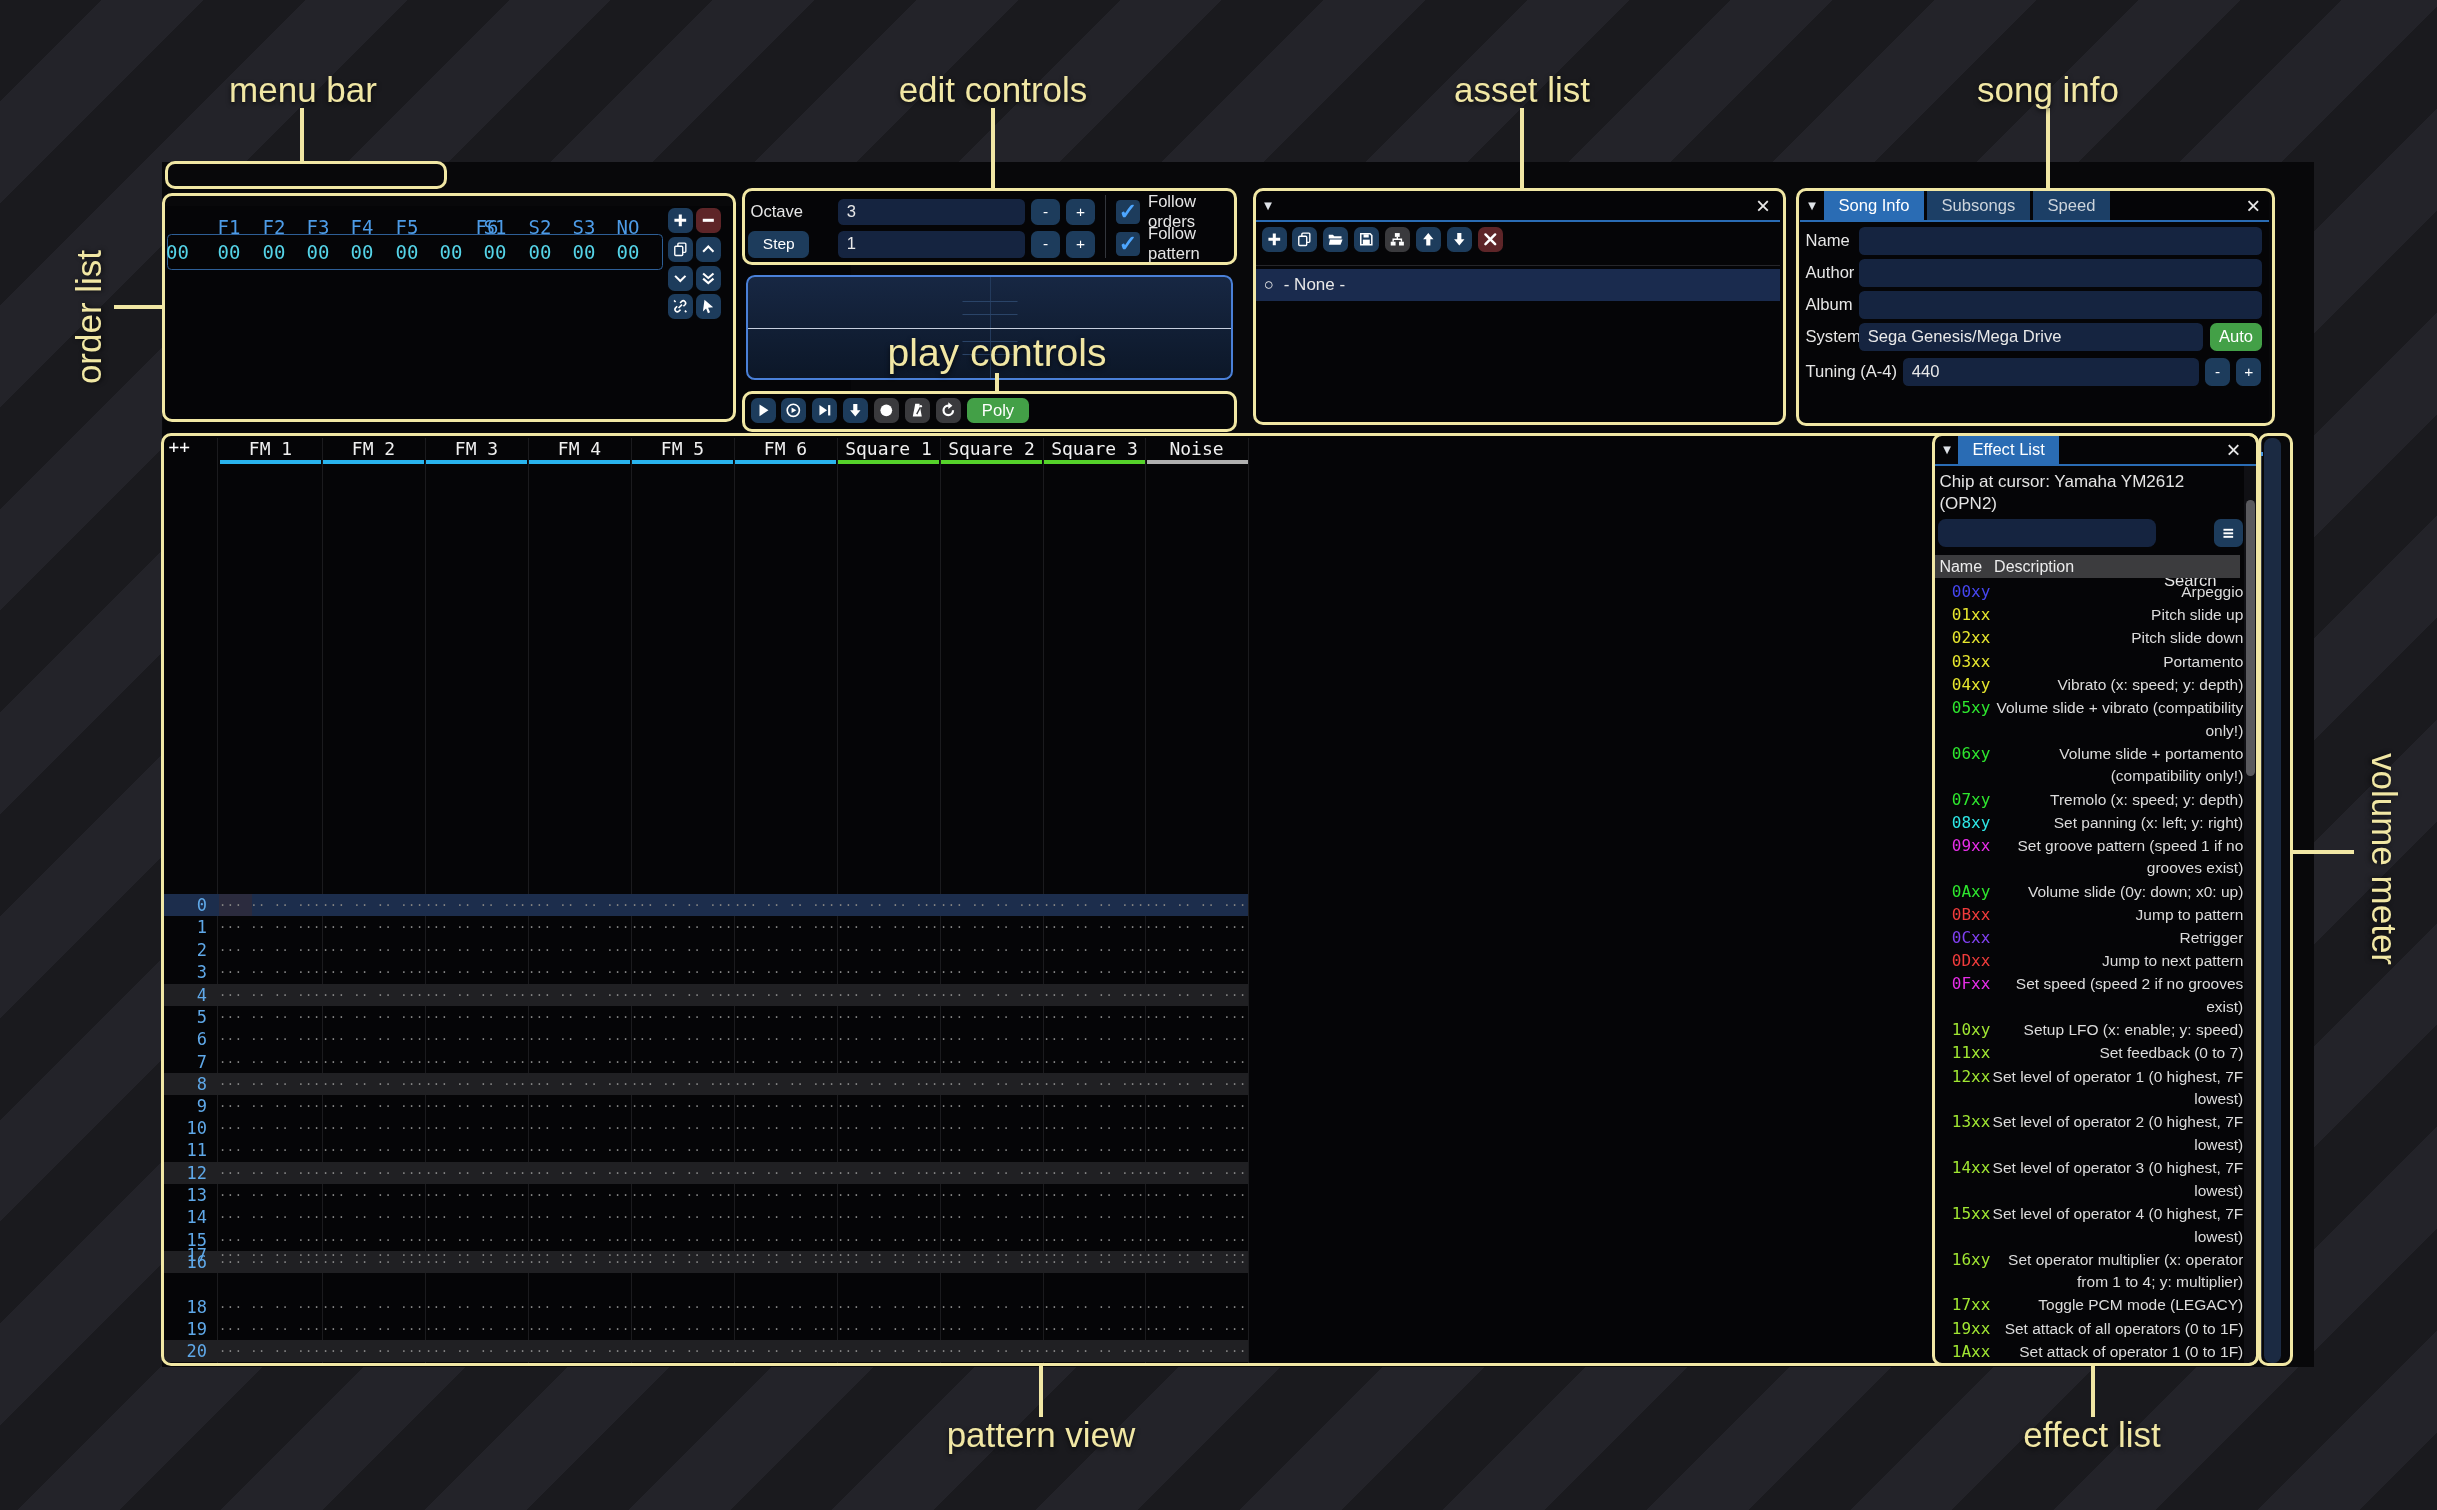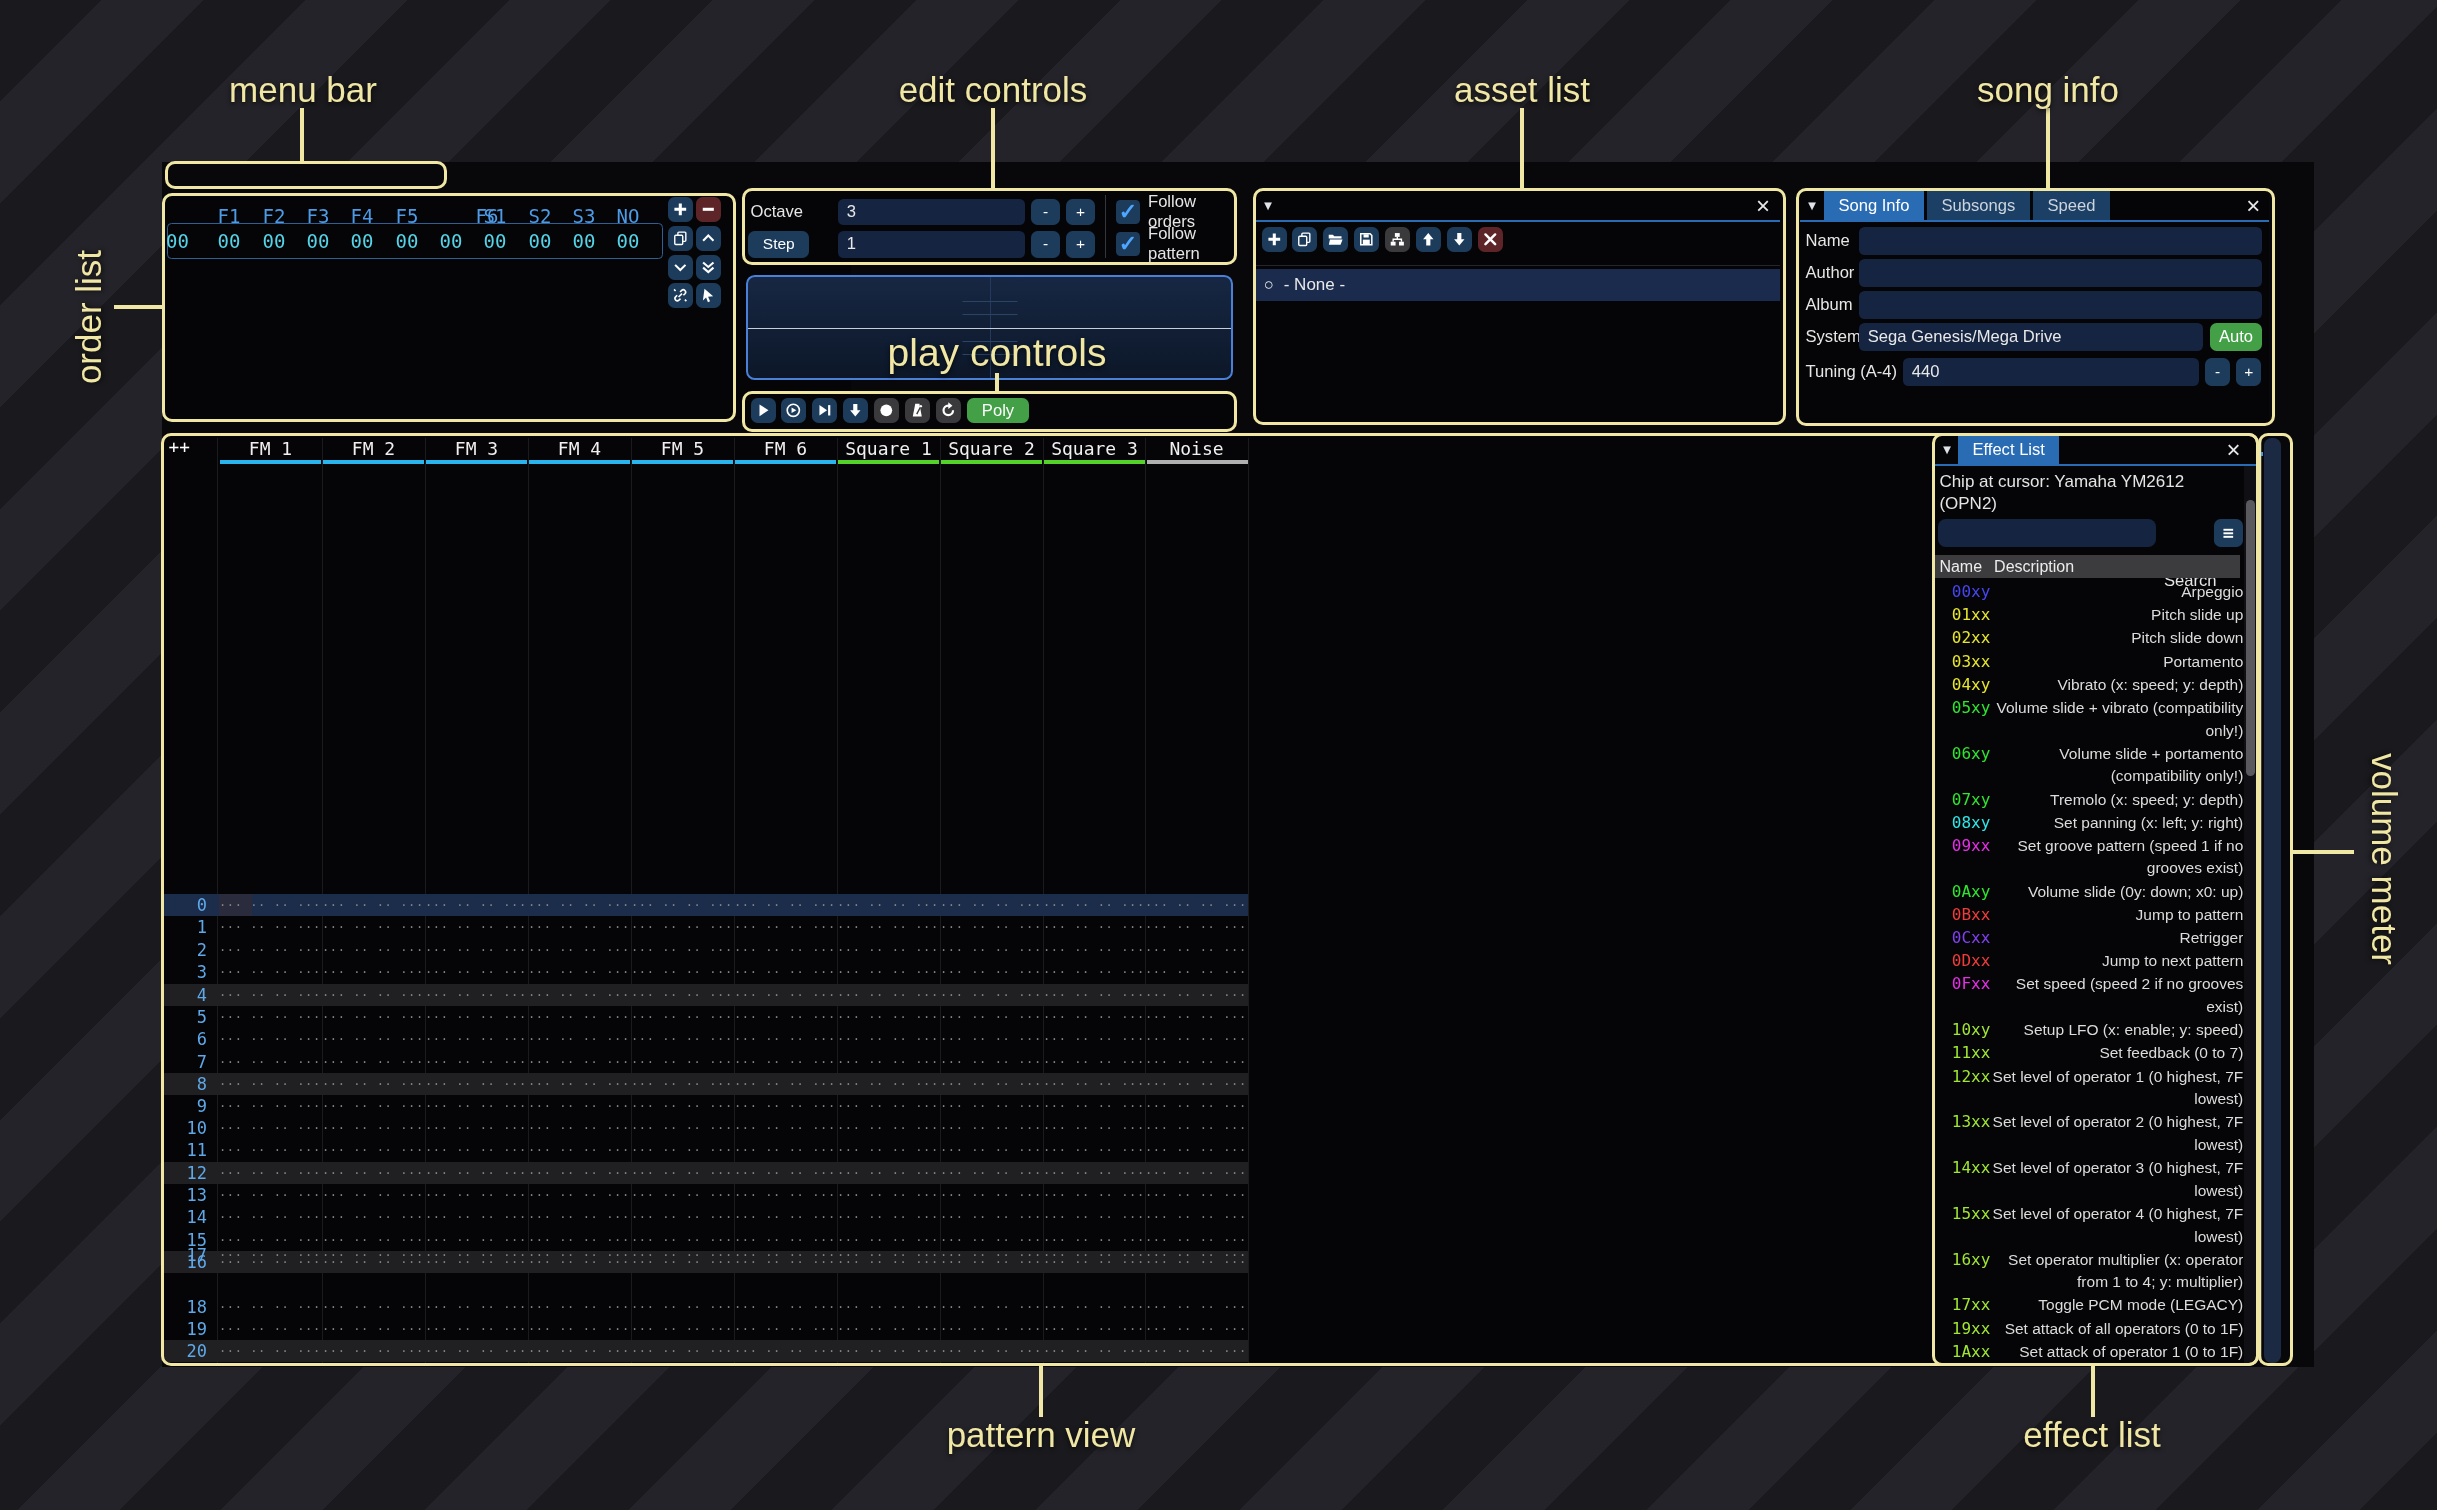--- a/index.html
+++ b/index.html
@@ -74,21 +74,21 @@
   .albl.big{font-size:39px;}
 </style>
 </head>
 <body>
 
 <div class="canvas">
 
   <div class="abs appbg" style="left:162px;top:162px;width:2152px;height:1205px;"></div>
 
 
-  <div class="win" id="order-win" style="left:163px;top:195px;width:688px;height:224px;text-decoration:underline;">
+  <div class="win" id="order-win" style="left:163px;top:206px;width:688px;height:224px;text-decoration:underline;">
     <div class="ord-sel" style="left:4.4px;top:28px;width:494px;height:34px;"></div>
     <div id="order-heads">
         <div class="ord-head" style="left: 66px; top: 10px;">F1</div>
         <div class="ord-head" style="left: 111px; top: 10px;">F2</div>
         <div class="ord-head" style="left: 155px; top: 10px;">F3</div>
         <div class="ord-head" style="left: 199px; top: 10px;">F4</div>
         <div class="ord-head" style="left: 244px; top: 10px;">F5</div>
         <div class="ord-head" style="left: 288px; top: 10px; margin-left: 36px;">F6</div>
         <div class="ord-head" style="left: 332px; top: 10px; text-align: right;">S1</div>
         <div class="ord-head" style="left: 377px; top: 10px;">S2</div>

